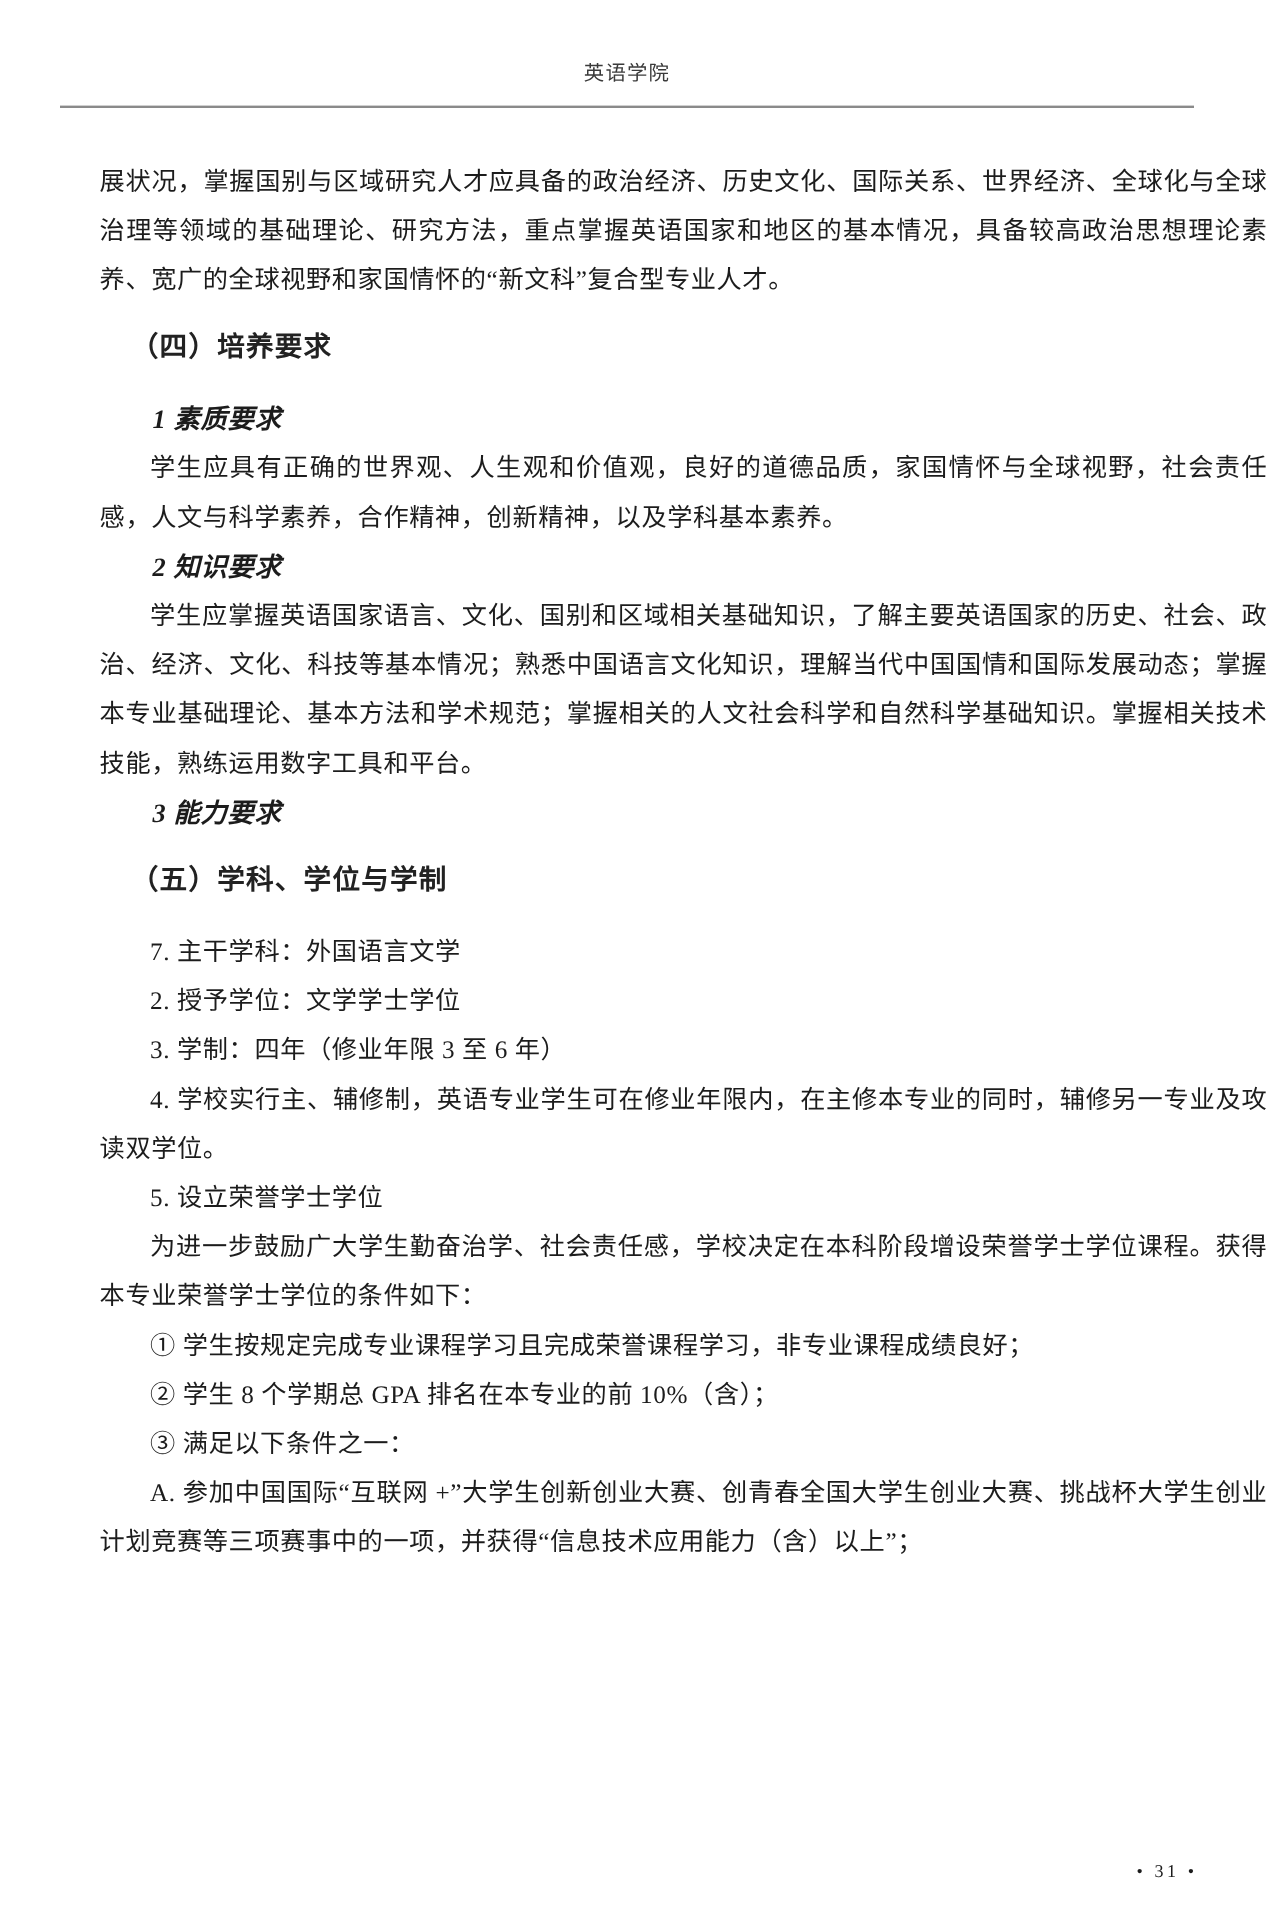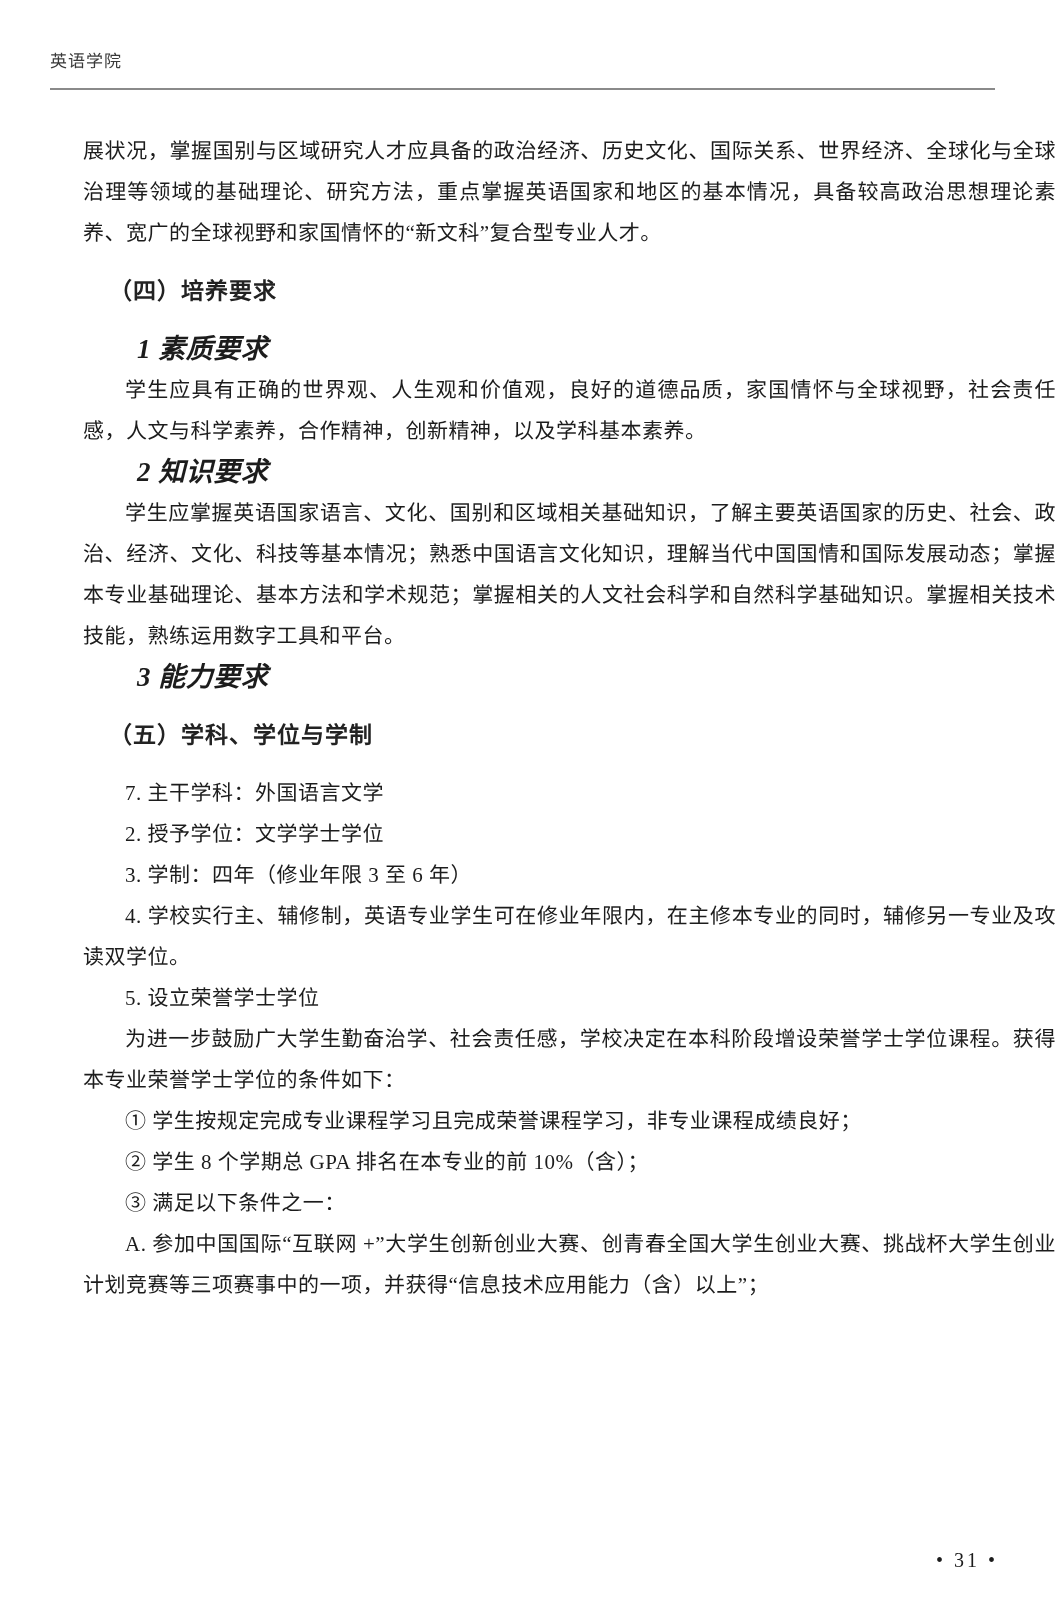--- a/index.html
+++ b/index.html
@@ -14,21 +14,21 @@
     background: #ffffff;
     overflow: hidden;
     font-family: "Liberation Serif", "DejaVu Serif", serif;
     color: #1c1c1c;
   }
   .header {
     position: absolute;
     top: 50px;
     left: 50px;
     width: 945px;
-    text-align: left;
+    text-align: center;
     font-size: 17px;
     line-height: 24px;
     color: #3a3a3a;
     letter-spacing: 1px;
   }
   .header-rule {
     position: absolute;
     top: 88px;
     left: 50px;
     width: 945px;
@@ -49,41 +49,41 @@
   .para {
     margin: 0;
     text-indent: 2em;
   }
   .para-continued {
     margin: 0;
     text-indent: 0;
   }
   .section-heading {
     margin: 17px 0 17px 0;
-    font-family: Liberation Sans, sans-serif;
+    font-family: Liberation Mono, monospace;
     font-weight: 700;
     font-size: 23px;
     line-height: 41px;
     text-indent: 26px;
     color: #222222;
     letter-spacing: 1px;
   }
   .subheading {
     margin: 0;
     font-style: italic;
-    font-size: 27px;
+    font-size: 22px;
     line-height: 41px;
     text-indent: 2em;
     color: #1c1c1c;
   }
   .page-number {
     position: absolute;
     top: 1546px;
     right: 66px;
-    font-size: 20px;
+    font-size: 15px;
     line-height: 28px;
     color: #1c1c1c;
     letter-spacing: 3px;
   }
 </style>
 </head>
 <body>
 
 <div class="page">
 

